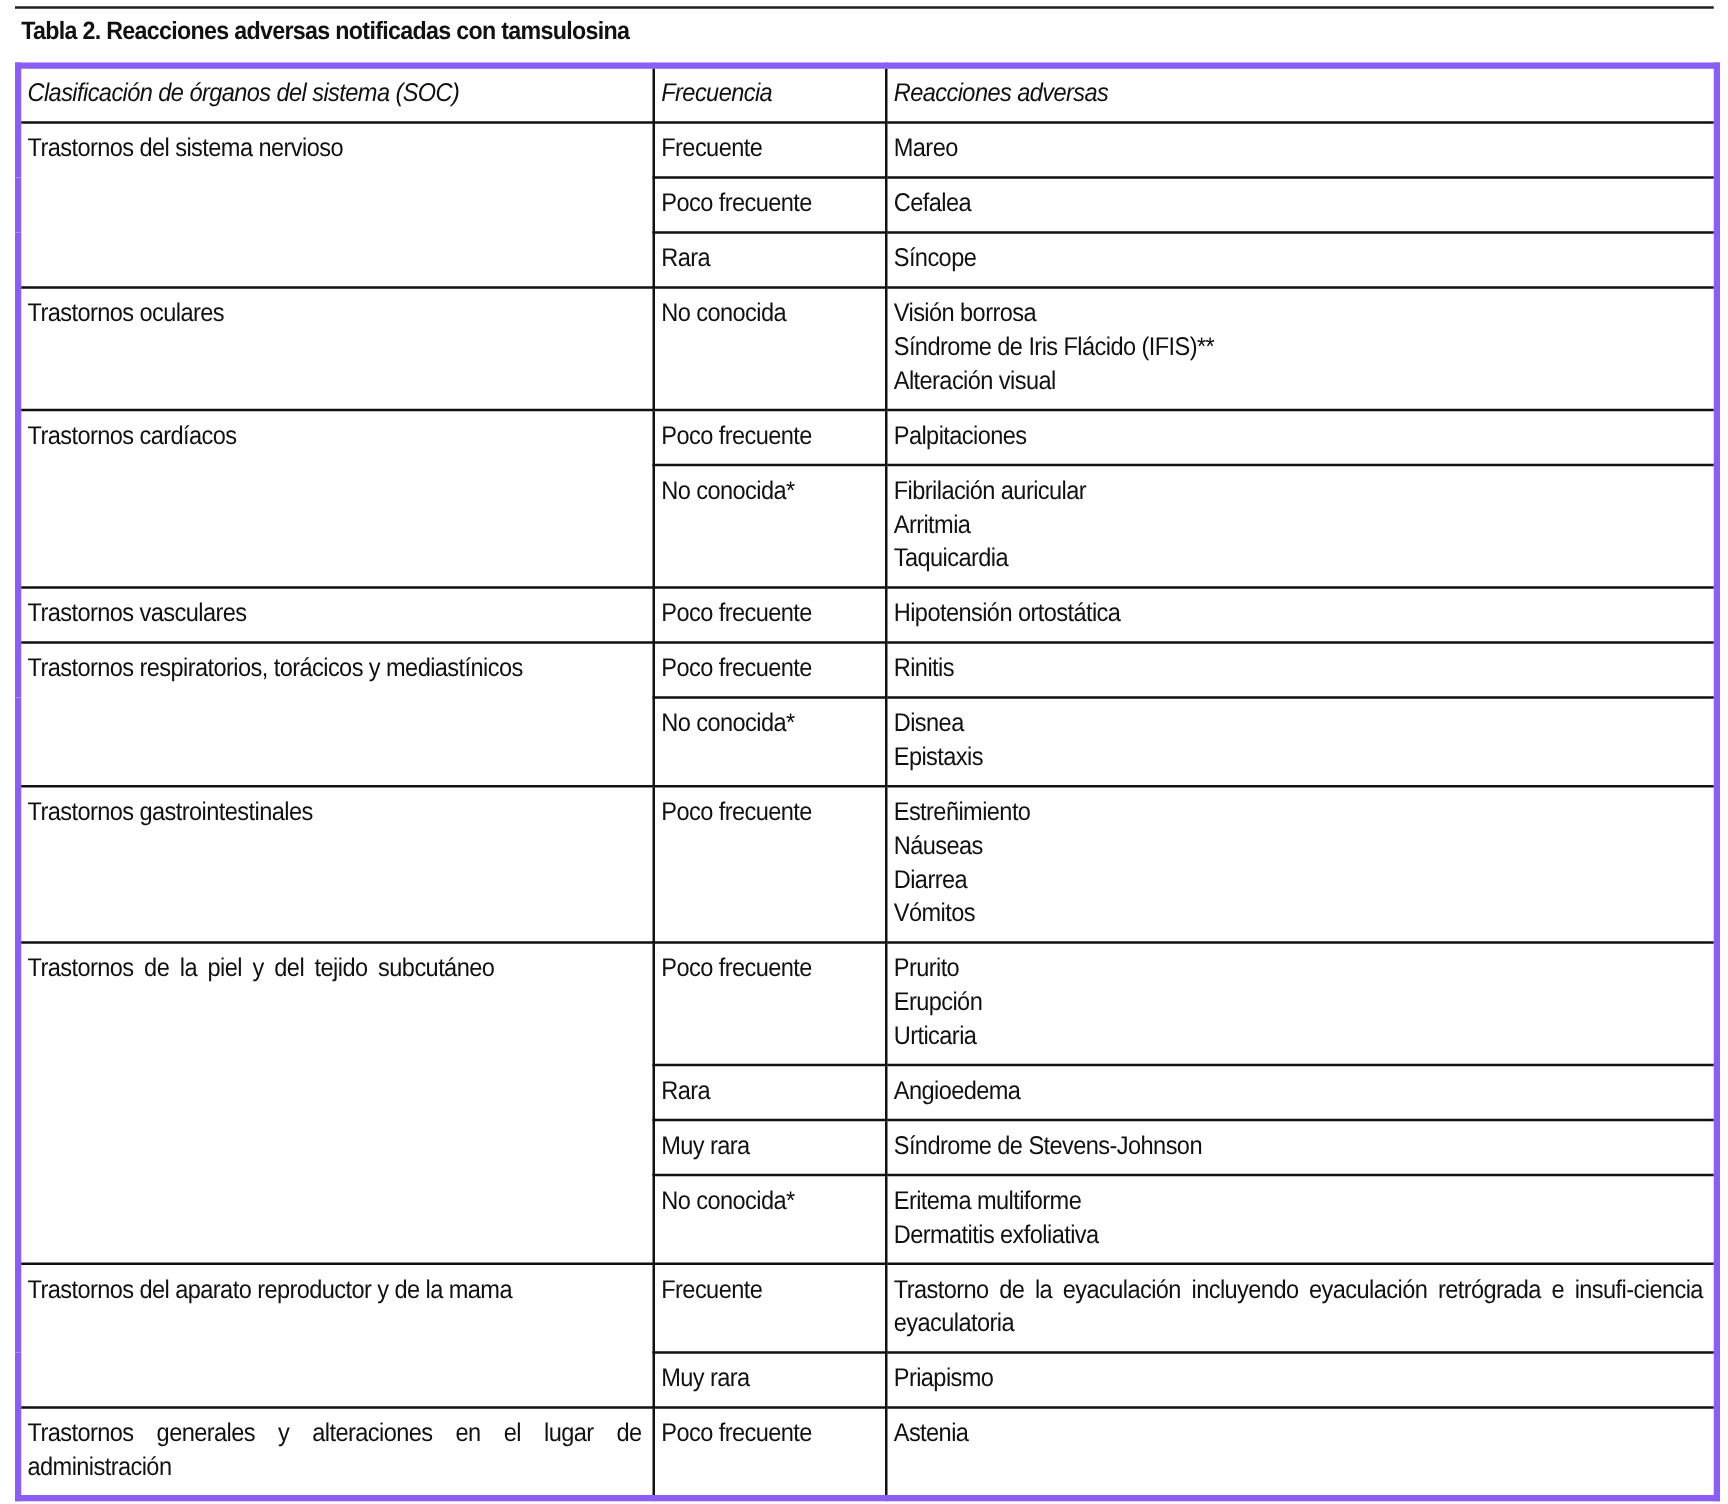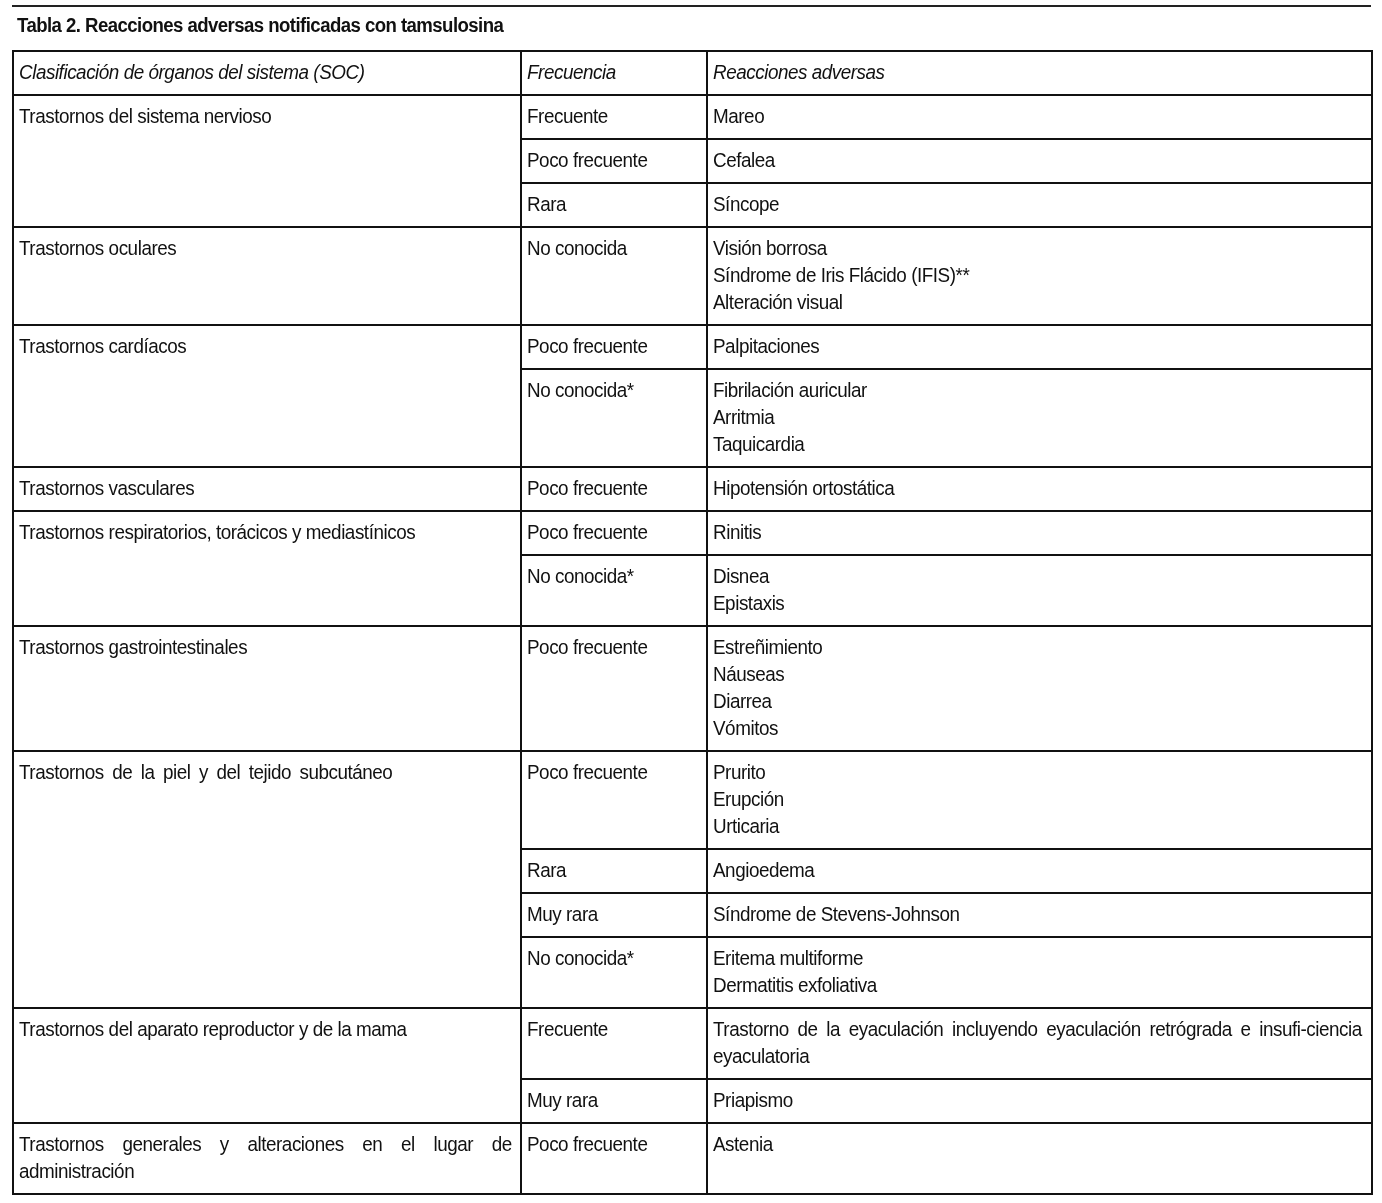--- a/index.html
+++ b/index.html
@@ -34,21 +34,21 @@
       transform-origin: left top;
       white-space: nowrap;
     }
     table.adr {
       position: absolute;
       left: 12px;
       top: 50px;
       width: 1359px;
       border-collapse: collapse;
       table-layout: fixed;
-      border: 2px solid #8b5cf6;
+      border: 5px solid #8b5cf6;
     }
     table.adr col.c1 { width: 508px; }
     table.adr col.c2 { width: 186px; }
     table.adr col.c3 { width: 665px; }
     table.adr td, table.adr th {
       border: 2px solid #111;
       vertical-align: top;
       text-align: left;
       font-weight: normal;
       font-size: 20.5px;

